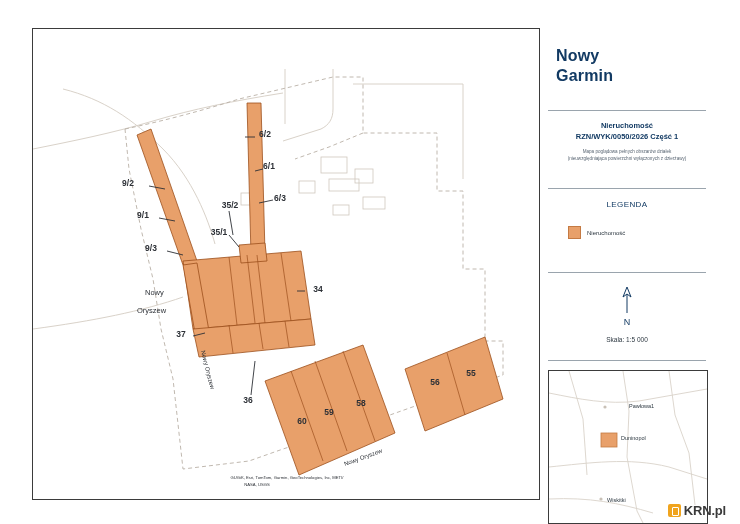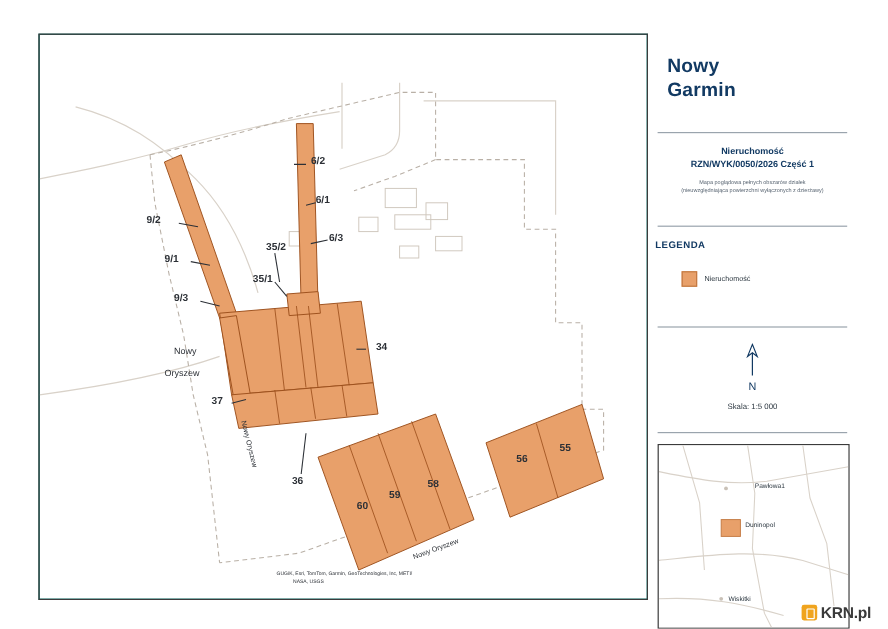--- a/index.html
+++ b/index.html
@@ -22,21 +22,21 @@
     background: #ffffff;
   }
   
   .map-frame {
     position: absolute;
     left: 32px;
     top: 28px;
     width: 506px;
     height: 470px;
     border: 1px solid #3b3b3b;
-    background: #0f766e;
+    background: #ec4899;
     overflow: hidden;
   }
   .map-svg { position: absolute; left: 0; top: 0; }
   
   .side-panel {
     position: absolute;
     left: 546px;
     top: 28px;
     width: 162px;
     height: 470px;
@@ -81,22 +81,23 @@
     text-align: center;
     font-size: 4.6px;
     color: #5a6673;
     line-height: 1.6;
   }
   .legend-title {
     position: absolute;
     left: 0;
     top: 172px;
     width: 162px;
+    text-align: center;
     font-size: 8px;
-    font-weight: bold;
+    font-weight: normal;
     color: #123a63;
     letter-spacing: .4px;
   }
   .legend-row {
     position: absolute;
     left: 22px;
     top: 198px;
     display: flex;
     align-items: center;
     gap: 6px;

